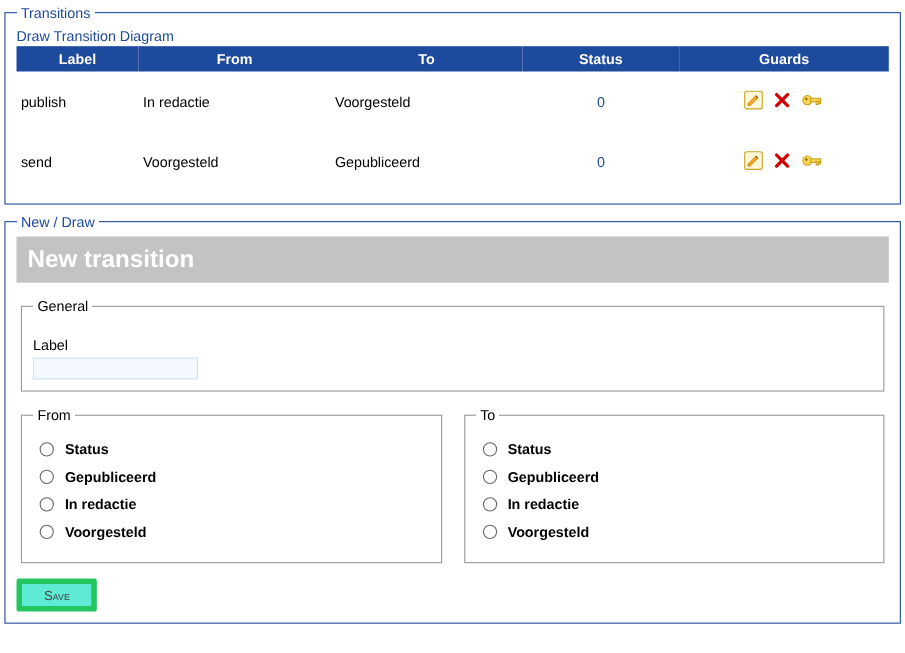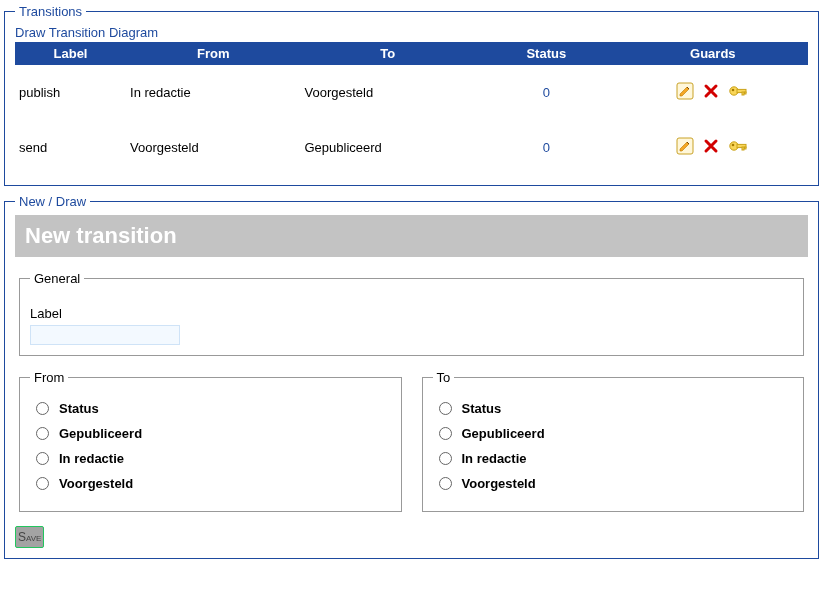--- a/index.html
+++ b/index.html
@@ -113,25 +113,25 @@
 }
 .radio-circle {
   width: 13px;
   height: 13px;
   border: 1px solid #666;
   border-radius: 50%;
   background: #fff;
 }
 .save-btn {
   margin-top: 10px;
-  padding: 3px 2px;
+  padding: 3px 20px;
   font-size: 12px;
   font-variant: small-caps;
-  border: 1px solid #22c55e;
-  background: #a3a3a3;
+  border: 5px solid #22c55e;
+  background: #5eead4;
   cursor: pointer;
   border-radius: 2px;
   color: #444;
 }
 </style>
 </head>
 <body>
 
 <fieldset>
   <legend>Transitions</legend>

